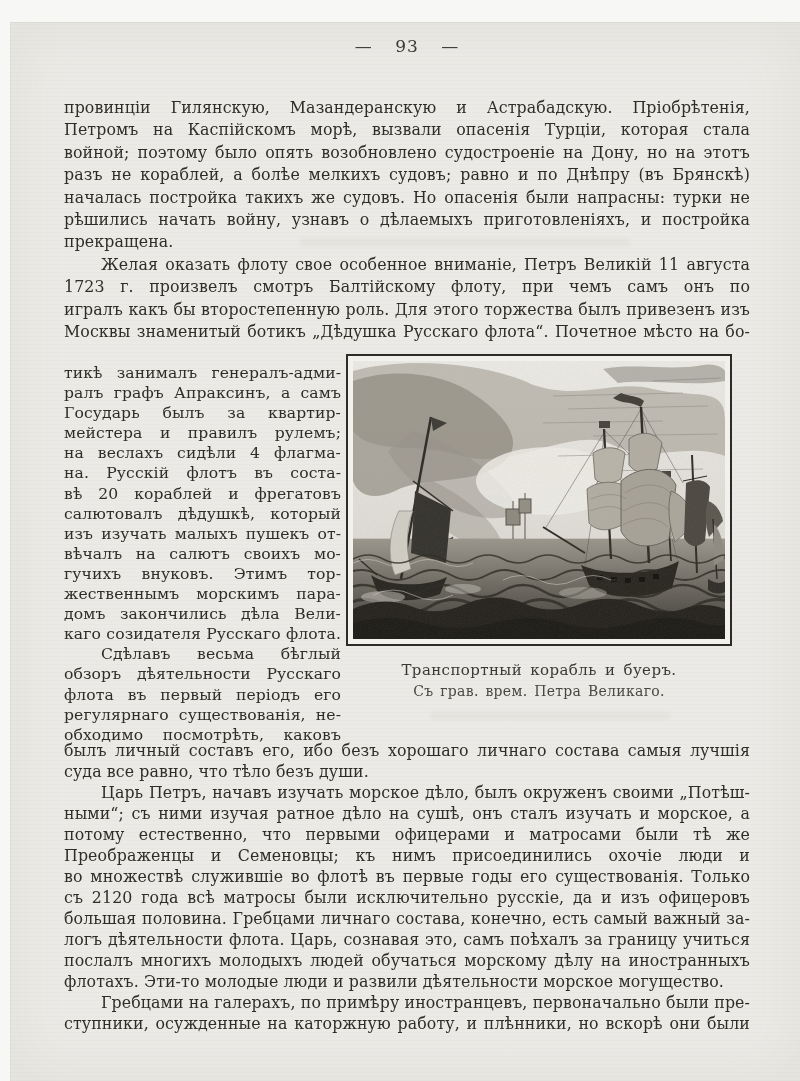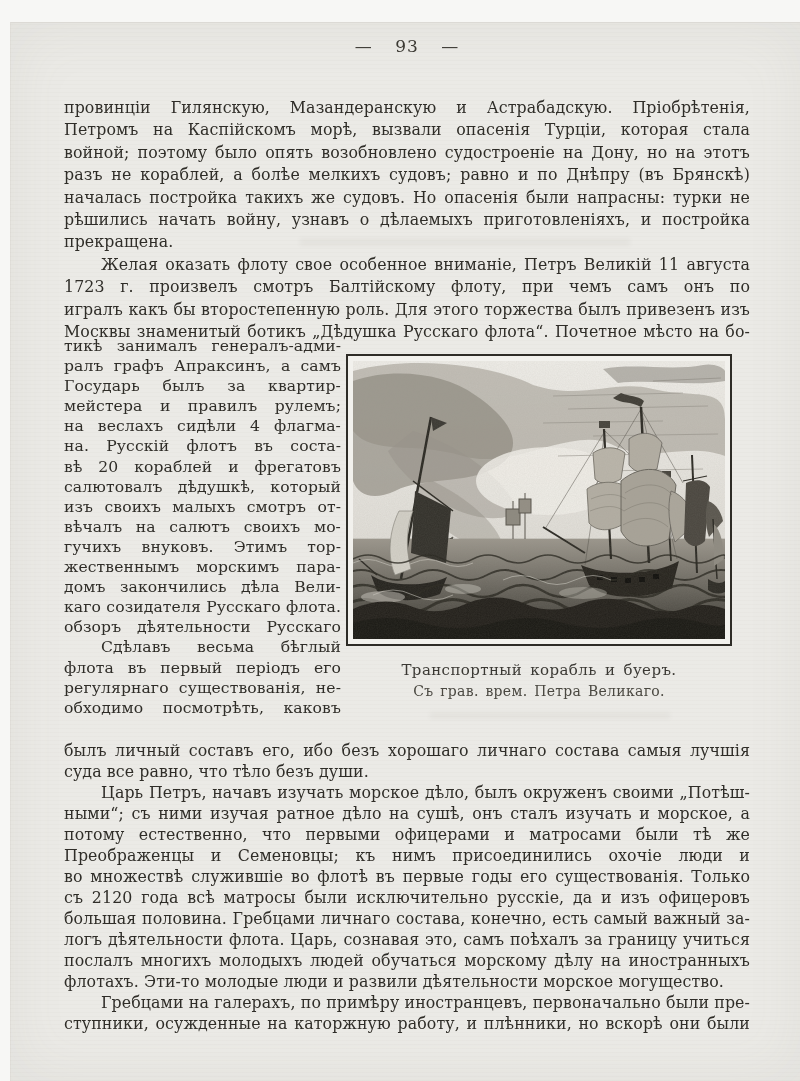--- a/index.html
+++ b/index.html
@@ -24,21 +24,21 @@
     background:repeating-linear-gradient(0deg, rgba(130,125,115,.025) 0 1px, rgba(0,0,0,0) 1px 4px);
     mix-blend-mode:multiply;
   }
   .pagenum{
     position:absolute;left:64px;top:36px;width:686px;
     text-align:center;font-size:17px;color:#3b3933;
     letter-spacing:1px;word-spacing:16px;
   }
   .tblock{position:absolute;color:var(--ink,#2f2d28);}
   #blockTop{left:64px;top:97px;width:686px;}
-  #columnLeft{left:64px;top:336px;width:277px;}
+  #columnLeft{left:64px;top:363px;width:277px;}
   #blockBottom{left:64px;top:740px;width:686px;}
   .line{
     font-size:15.8px;line-height:22.4px;height:22.4px;overflow:hidden;
     text-align:justify;text-align-last:justify;letter-spacing:.1px;
     white-space:nowrap;
   }
   .line{white-space:normal;}
   #columnLeft .line{font-size:15.6px;line-height:20.1px;height:20.1px;}
   #blockBottom .line{line-height:21px;height:21px;}
   .line.short{text-align-last:left;}
@@ -87,28 +87,28 @@
 
 <div class="tblock" id="columnLeft">
     <div class="line">тикѣ занималъ генералъ-адми-</div>
     <div class="line">ралъ графъ Апраксинъ, а самъ</div>
     <div class="line">Государь былъ за квартир-</div>
     <div class="line">мейстера и правилъ рулемъ;</div>
     <div class="line">на веслахъ сидѣли 4 флагма-</div>
     <div class="line">на. Русскій флотъ въ соста-</div>
     <div class="line">вѣ 20 кораблей и фрегатовъ</div>
     <div class="line">салютовалъ дѣдушкѣ, который</div>
-    <div class="line">изъ своихъ малыхъ смотръ от-</div>
+    <div class="line">изъ изучать малыхъ пушекъ от-</div>
     <div class="line">вѣчалъ на салютъ своихъ мо-</div>
     <div class="line">гучихъ внуковъ. Этимъ тор-</div>
     <div class="line">жественнымъ морскимъ пара-</div>
     <div class="line">домъ закончились дѣла Вели-</div>
     <div class="line">каго созидателя Русскаго флота.</div>
+    <div class="line ind">Сдѣлавъ весьма бѣглый</div>
     <div class="line">обзоръ дѣятельности Русскаго</div>
-    <div class="line ind">Сдѣлавъ весьма бѣглый</div>
     <div class="line">флота въ первый періодъ его</div>
     <div class="line">регулярнаго существованія, не-</div>
     <div class="line">обходимо посмотрѣть, каковъ</div>
   </div>
 
 <figure>
   <div class="fig-frame">
     <svg width="372" height="278" viewBox="0 0 372 278">
       <defs>
         <linearGradient id="sky" x1="0" y1="0" x2="0" y2="1">

